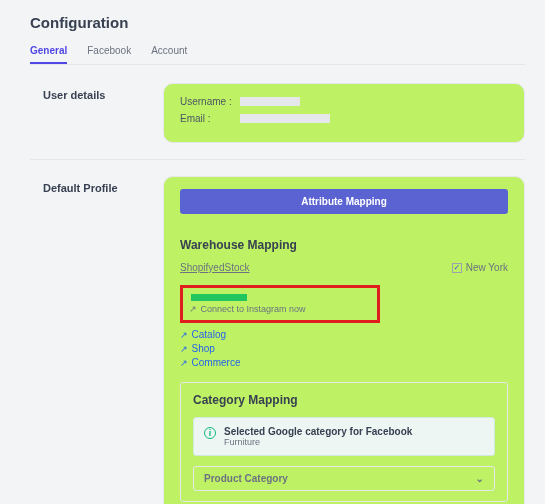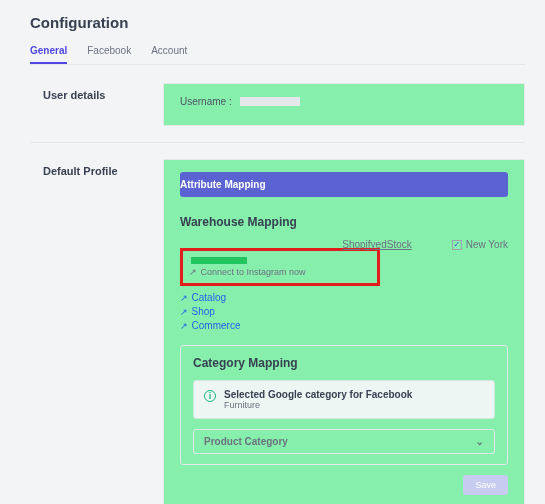--- a/index.html
+++ b/index.html
@@ -45,23 +45,23 @@
   .section-label {
     width: 120px;
     font-size: 11px;
     font-weight: 600;
     color: #374151;
     padding-top: 6px;
     margin-left: 13px;
   }
   .card {
     flex: 1;
-    background: #86efac;
+    background: #bef264;
     border: 1px solid #e5e7eb;
-    border-radius: 1px;
+    border-radius: 10px;
     padding: 12px 16px;
   }
   .detail-row {
     display: flex;
     align-items: center;
     margin-bottom: 6px;
     font-size: 10px;
   }
   .detail-label {
     width: 60px;
@@ -74,41 +74,41 @@
   }
   .divider {
     border-top: 1px solid #e5e7eb;
     margin: 6px 0 16px 0;
   }
   .btn-attr {
     display: block;
     width: 100%;
     background: #5b63d3;
     color: #fff;
-    text-align: left;
+    text-align: center;
     font-size: 10px;
     font-weight: 600;
     padding: 7px 0;
     border: none;
     border-radius: 3px;
-    margin-bottom: 18px;
+    margin-bottom: 24px;
     cursor: pointer;
   }
   .sub-title {
     font-size: 12px;
     font-weight: 600;
     color: #374151;
     margin-bottom: 10px;
   }
   .wh-row {
     display: flex;
-    justify-content: flex-end;
-    font-size: 10px;
-    color: #6b7280;
-    margin-bottom: 2px;
+    justify-content: space-between;
+    font-size: 10px;
+    color: #6b7280;
+    margin-bottom: 16px;
     align-items: center;
     gap: 40px;
   }
   .wh-left {
     text-decoration: underline;
   }
   .wh-check {
     display: flex;
     align-items: center;
     gap: 4px;
@@ -238,20 +238,24 @@
     <div class="tab">Account</div>
   </div>
 
   <div class="section">
     <div class="section-label">User details</div>
     <div class="card">
       <div class="detail-row">
         <span class="detail-label">Username :</span>
         <span class="redact" style="width:60px"></span>
       </div>
+      <div class="detail-row">
+        <span class="detail-label">Email :</span>
+        <span class="redact" style="width:90px"></span>
+      </div>
     </div>
   </div>
 
   <div class="divider"></div>
 
   <div class="section">
     <div class="section-label">Default Profile</div>
     <div class="profile-stack">
 
       <div class="card">

